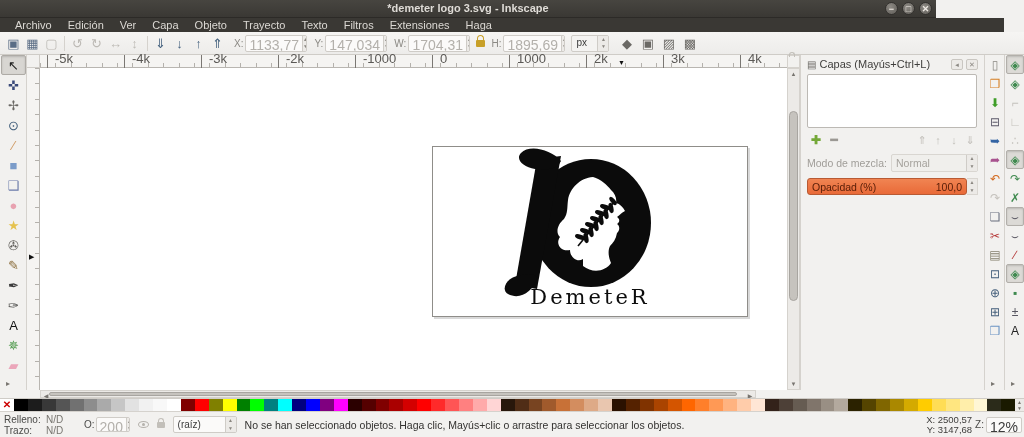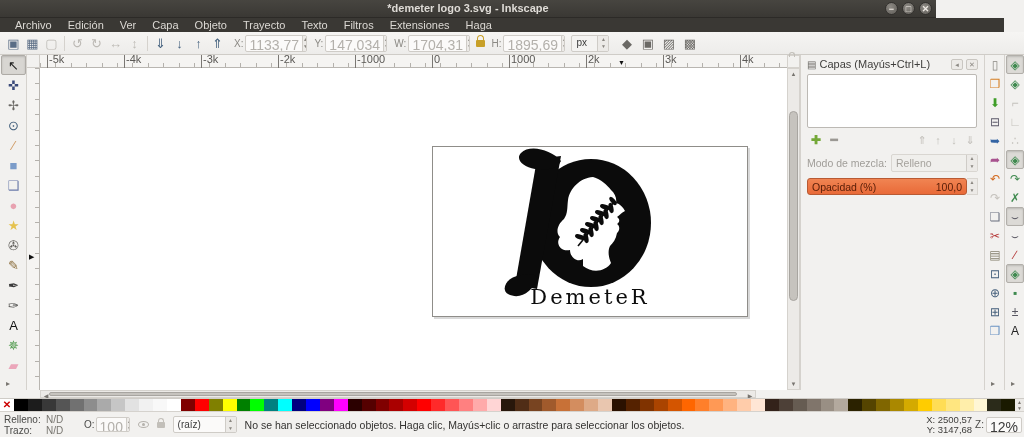--- a/index.html
+++ b/index.html
@@ -49,21 +49,21 @@
   
   #toolbox { position:absolute; left:0; top:0; width:27px; height:335px; background:#f2f1ef; border-right:1px solid #d5d2cd; }
   .tool { width:25px; height:20px; margin:0 1px; text-align:center; line-height:20px; font-size:13px; border:1px solid transparent; border-radius:2px; }
   .tool.pressed { background:#d8d6d2; border-color:#aeaba6; box-shadow:inset 0 1px 2px rgba(0,0,0,.15); }
   .overflow-arrow { position:absolute; bottom:2px; left:6px; font-size:8px; color:#77746f; }
 
   
   #ruler-corner { position:absolute; left:27px; top:0; width:13px; height:13px; background:#f2f1ef; border-right:1px solid #cfccc7; border-bottom:1px solid #cfccc7; }
   #hruler { position:absolute; left:40px; top:0; width:747px; height:13px; background:#f5f4f2; border-bottom:1px solid #b9b6b1;
     background-image:repeating-linear-gradient(to right, #b4b1ac 0 1px, transparent 1px 15.4px); background-size:100% 5px; background-position:0 8px; background-repeat:no-repeat; }
-  .hr-label { position:absolute; top:0; font-size:11px; color:#5a5855; border-left:1px solid #7a7773; height:13px; padding-left:1px; line-height:8px; }
+  .hr-label { position:absolute; top:0; font-size:13px; color:#5a5855; border-left:1px solid #7a7773; height:13px; padding-left:7px; line-height:8px; }
   #hruler-marker { position:absolute; top:4px; font-size:7px; color:#111; }
   #vruler { position:absolute; left:27px; top:13px; width:13px; height:322px; background:#f5f4f2; border-right:1px solid #b9b6b1;
     background-image:repeating-linear-gradient(to bottom, #b4b1ac 0 1px, transparent 1px 15.4px); background-size:5px 100%; background-position:8px 0; background-repeat:no-repeat; }
   #vruler-marker { position:absolute; left:2px; font-size:7px; color:#111; }
 
   
   #canvas { position:absolute; left:40px; top:13px; width:747px; height:322px; background:#ffffff; overflow:hidden; }
   #page { position:absolute; left:392px; top:78px; width:316px; height:171px; background:#fff;
     border:1px solid #8f8d89; box-shadow:2px 2px 0 rgba(0,0,0,.15); }
   #logo-word { position:absolute; left:0; right:0; top:138px; text-align:center;
@@ -356,21 +356,21 @@
 
         <span class="lbtn arrow">⇑</span>
             <span class="lbtn arrow">↑</span>
             <span class="lbtn arrow">↓</span>
             <span class="lbtn arrow">⇓</span>
           </span>
       </div>
       <div id="blend-row">
         <span class="lbl">Modo de mezcla:</span>
         <span id="blend-combo">
-          <span class="val">Relleno</span>
+          <span class="val">Normal</span>
           <span class="stepper">
               <span>▲</span>
               <span>▼</span>
             </span>
         </span>
       </div>
       <div id="opacity-row">
         <div id="opacity-bar">
           <span class="olbl">Opacidad (%)</span>
           <span class="oval">100,0</span>
@@ -517,21 +517,21 @@
           <span class="val">N/D</span>
         </div>
       <div class="row">
           <span class="lbl">Trazo:</span>
           <span class="val">N/D</span>
         </div>
     </div>
     <div id="o-group">
       <span>O:</span>
       <span class="spin-box">
-          <span class="val">100</span>
+          <span class="val">200</span>
           <span class="stepper">
             <span>▲</span>
             <span>▼</span>
           </span>
         </span>
     </div>
     <span class="mini-eye"></span>
     <span class="mini-lock"></span>
     <span id="layer-combo">
       <span class="val">(raíz)</span>

